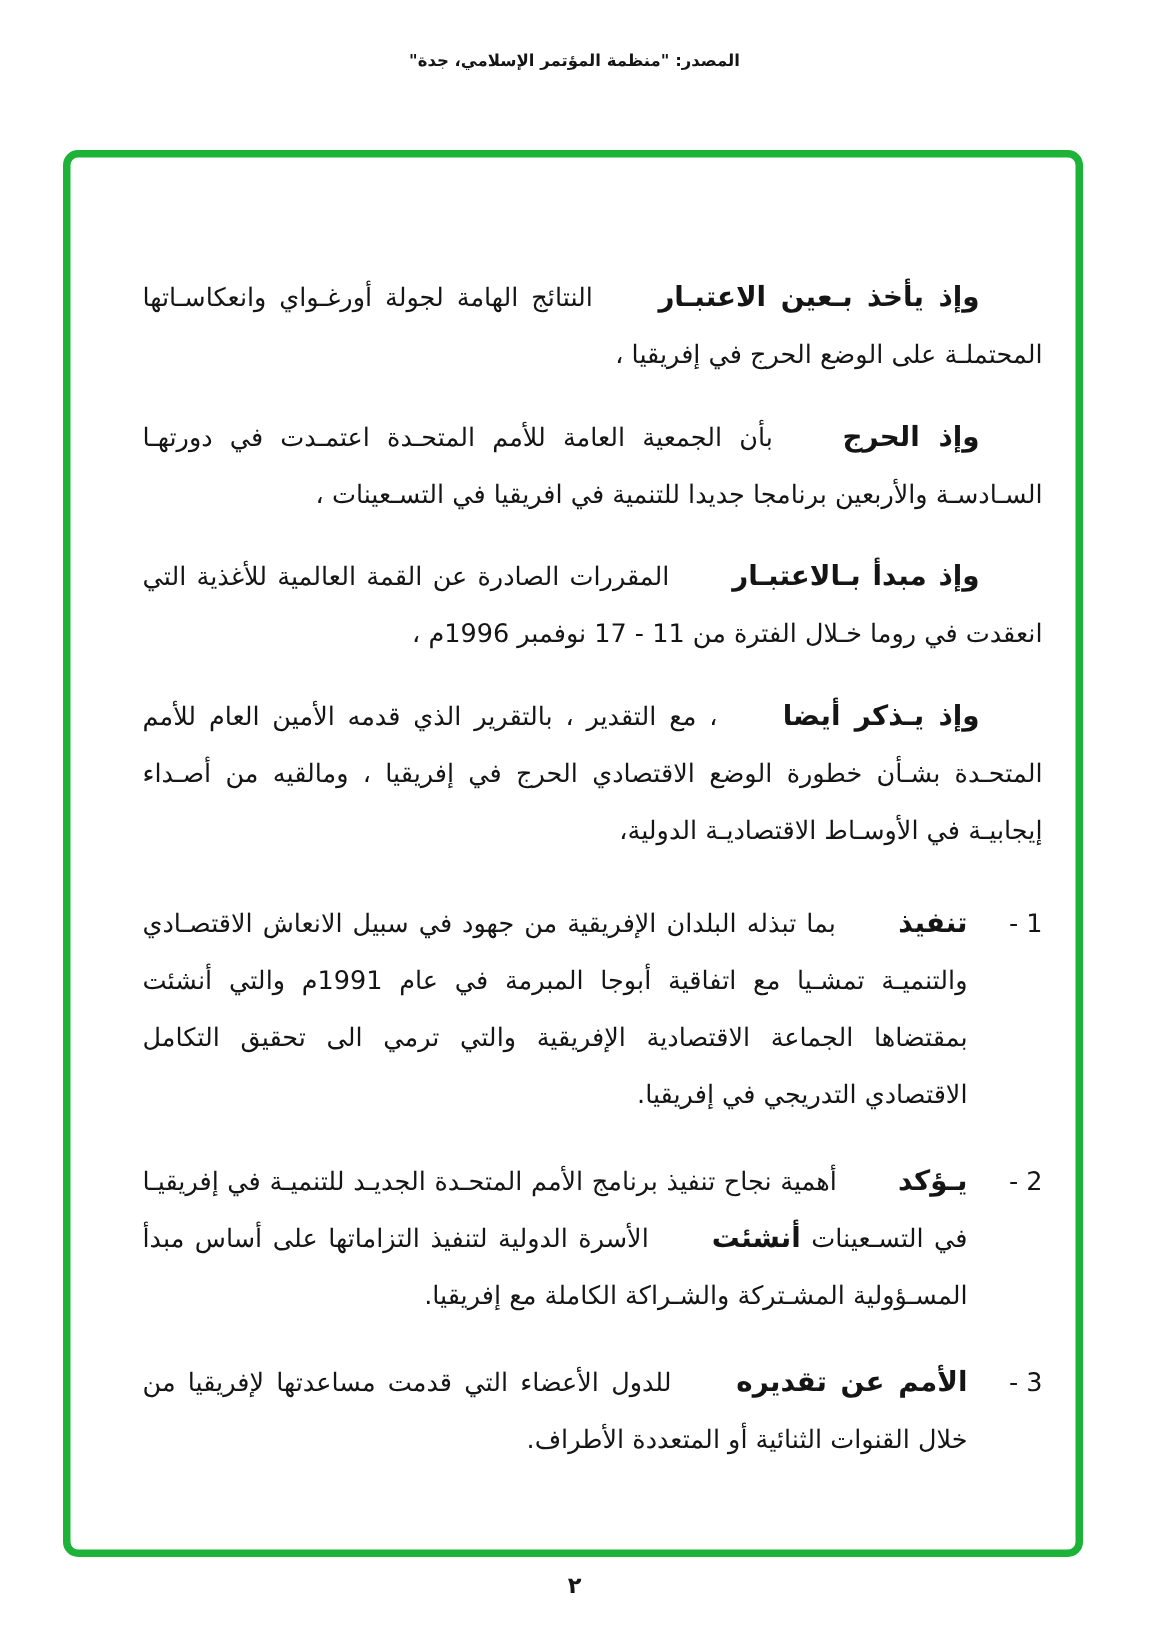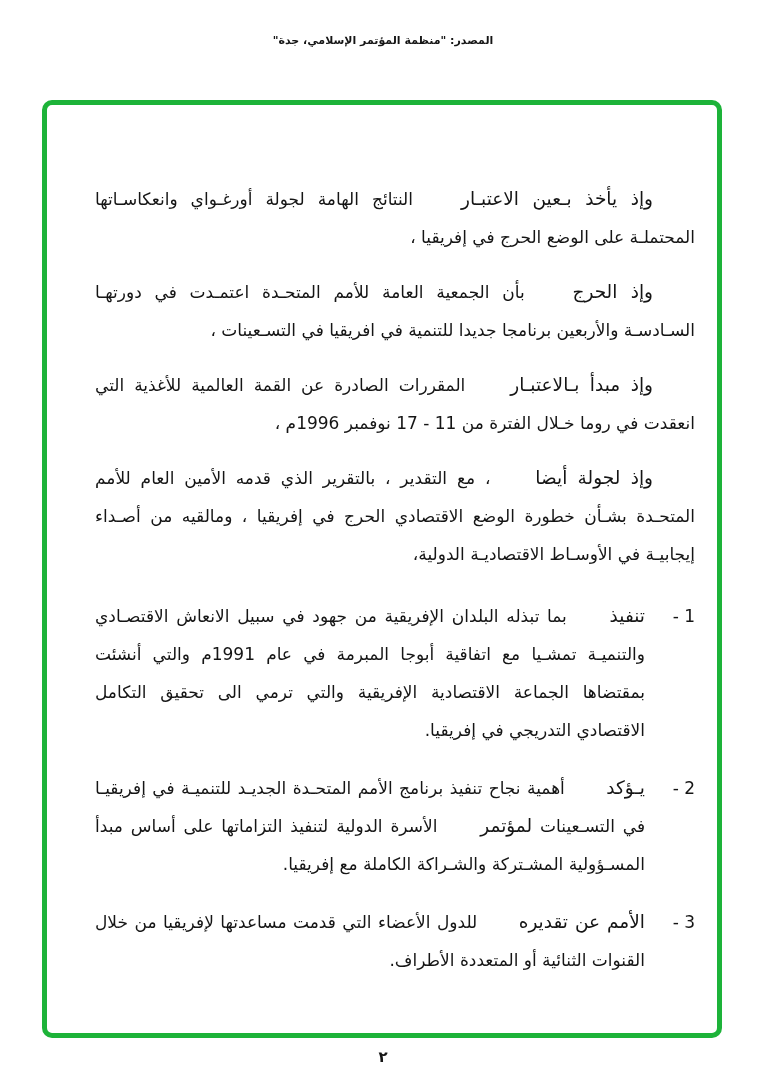--- a/index.html
+++ b/index.html
@@ -17,21 +17,21 @@
     border:5px solid #1db339;border-radius:10px;box-sizing:border-box;
     background:#ffffff;
   }
   .content{
     position:absolute;top:75px;right:22px;left:48px;direction:rtl;
   }
   .para{
     font-size:17px;line-height:38px;text-align:justify;
     text-indent:42px;margin:0 0 17px 0;
   }
-  .lead{font-weight:normal;font-size:1.09em;margin-left:35px;}
+  .lead{font-weight:bold;font-size:1.09em;margin-left:35px;}
   .list{margin-top:24px;}
   .item{display:flex;gap:16px;margin:0 0 20px 0;}
   .item-num{
     flex:0 0 34px;font-size:17px;line-height:38px;font-weight:normal;
     white-space:nowrap;text-align:right;
   }
   .item-text{
     flex:1;font-size:17px;line-height:38px;text-align:justify;margin:0;
   }
   .page-number{
@@ -58,40 +58,40 @@
       <b class="lead">وإذ الحرج</b>
       <span>بأن الجمعية العامة للأمم المتحـدة اعتمـدت في دورتهـا السـادسـة والأربعين برنامجا جديدا للتنمية في افريقيا في التسـعينات ،</span>
     </p>
 
     <p class="para">
       <b class="lead">وإذ مبدأ بـالاعتبـار</b>
       <span>المقررات الصادرة عن القمة العالمية للأغذية التي انعقدت في روما خـلال الفترة من 11 - 17 نوفمبر 1996م ،</span>
     </p>
 
     <p class="para">
-      <b class="lead">وإذ لجولة أيضا</b>
+      <b class="lead">وإذ يـذكر أيضا</b>
       <span>، مع التقدير ، بالتقرير الذي قدمه الأمين العام للأمم المتحـدة بشـأن خطورة الوضع الاقتصادي الحرج في إفريقيا ، ومالقيه من أصـداء إيجابيـة في الأوسـاط الاقتصاديـة الدولية،</span>
     </p>
 
     <div class="list">
 
       <div class="item">
         <span class="item-num">1 -</span>
         <p class="item-text">
           <b class="lead">تنفيذ</b>
           <span>بما تبذله البلدان الإفريقية من جهود في سبيل الانعاش الاقتصـادي والتنميـة تمشـيا مع اتفاقية أبوجا المبرمة في عام 1991م والتي أنشئت بمقتضاها الجماعة الاقتصادية الإفريقية والتي ترمي الى تحقيق التكامل الاقتصادي التدريجي في إفريقيا.</span>
         </p>
       </div>
 
       <div class="item">
         <span class="item-num">2 -</span>
         <p class="item-text">
           <b class="lead">يـؤكد</b>
           <span>أهمية نجاح تنفيذ برنامج الأمم المتحـدة الجديـد للتنميـة في إفريقيـا في التسـعينات</span>
-          <b class="lead">لمؤتمر</b>
+          <b class="lead">أنشئت</b>
           <span>الأسرة الدولية لتنفيذ التزاماتها على أساس مبدأ المسـؤولية المشـتركة والشـراكة الكاملة مع إفريقيا.</span>
         </p>
       </div>
 
       <div class="item">
         <span class="item-num">3 -</span>
         <p class="item-text">
           <b class="lead">الأمم عن تقديره</b>
           <span>للدول الأعضاء التي قدمت مساعدتها لإفريقيا من خلال القنوات الثنائية أو المتعددة الأطراف.</span>
         </p>

